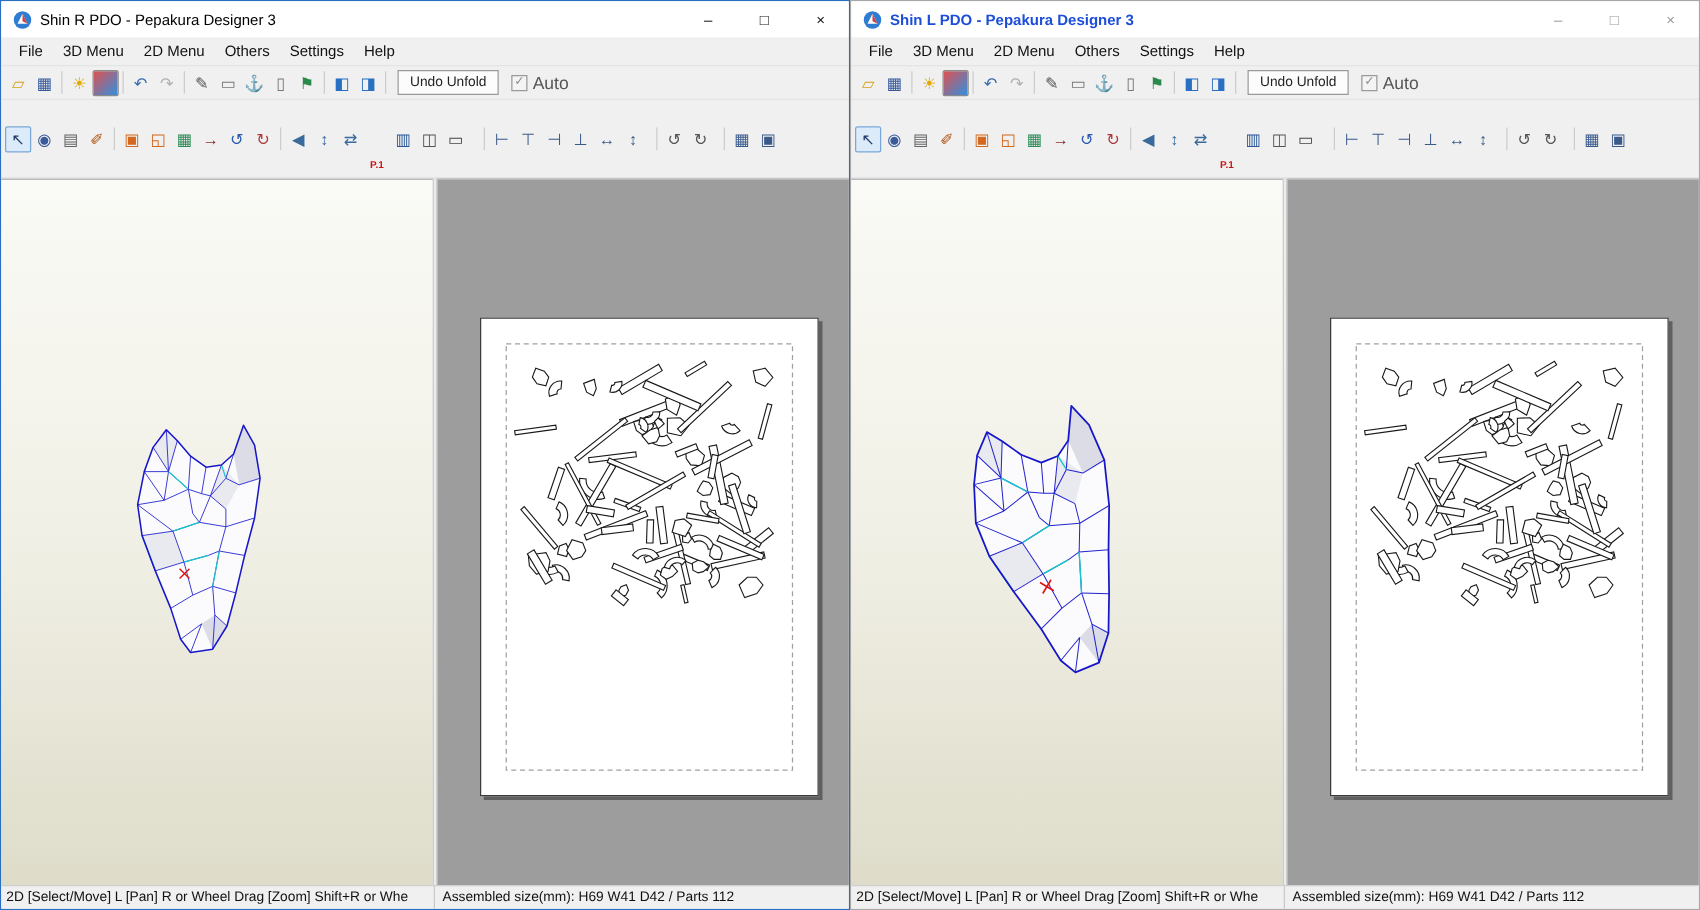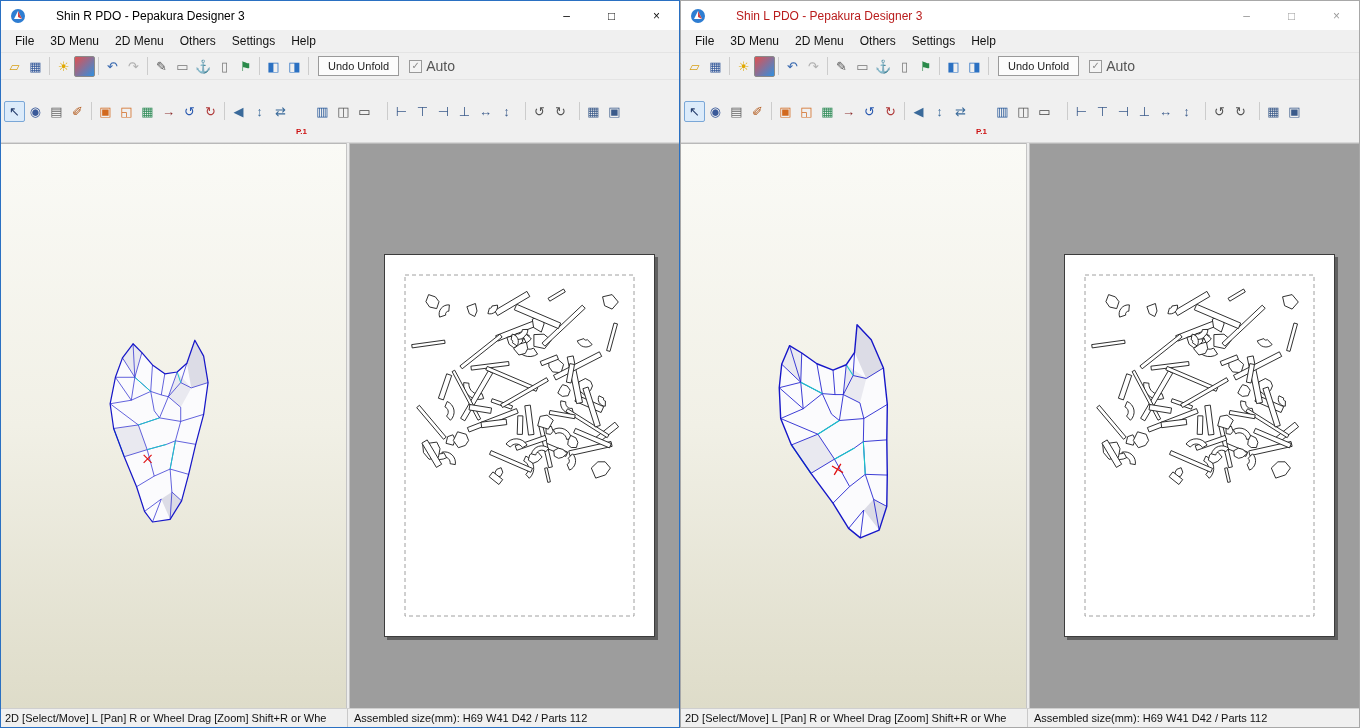--- a/index.html
+++ b/index.html
@@ -2,22 +2,22 @@
 <html><head>
 <meta charset="utf-8">
 <style>
   *{margin:0;padding:0;box-sizing:border-box;}
   html,body{width:1360px;height:728px;}
   body{display:flex;font-family:"Liberation Sans",sans-serif;background:#000;overflow:hidden;}
   .win{width:680px;height:728px;display:flex;flex-direction:column;background:#f0f0f0;border:1px solid #2a70c2;}
   .win.inactive{border-color:#a8a8a8;}
   .titlebar{flex:0 0 29px;background:#fff;display:flex;align-items:center;}
   .app-ico{width:16px;height:16px;margin:0 6px 0 9px;flex:0 0 16px;}
-  .title{font-size:12px;color:#000;white-space:nowrap;margin-left:24px;}
-  .win.inactive .title{color:#b91c1c;}
+  .title{font-size:12px;color:#000;white-space:nowrap;}
+  .win.inactive .title{color:#1d4ed8;font-weight:bold;}
   .caption-btns{margin-left:auto;display:flex;height:100%;}
   .cap{width:45px;height:100%;display:flex;align-items:center;justify-content:center;font-size:12px;color:#111;cursor:default;}
   .win.inactive .cap{color:#9b9b9b;}
   .menubar{flex:0 0 22px;background:#f0f0f0;display:flex;align-items:center;font-size:12px;padding-left:6px;}
   .mi{padding:2px 8px;color:#111;white-space:nowrap;}
   .toolbar{flex:0 0 27px;background:#f0f0f0;display:flex;align-items:center;padding:0 3px;border-top:1px solid #e4e4e4;}
   .tb2{flex:0 0 26px;border-bottom:1px solid #d8d8d8;}
   .strip{display:flex;align-items:center;}
   .tbicon{width:21px;height:21px;display:flex;align-items:center;justify-content:center;font-size:13px;line-height:1;border:1px solid transparent;border-radius:2px;}
   .tbicon.txt{font-size:8px;font-weight:bold;letter-spacing:0;margin-top:41px;}

